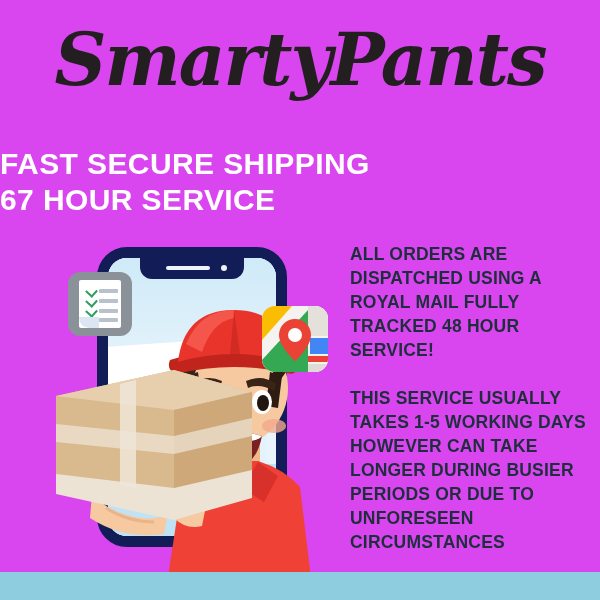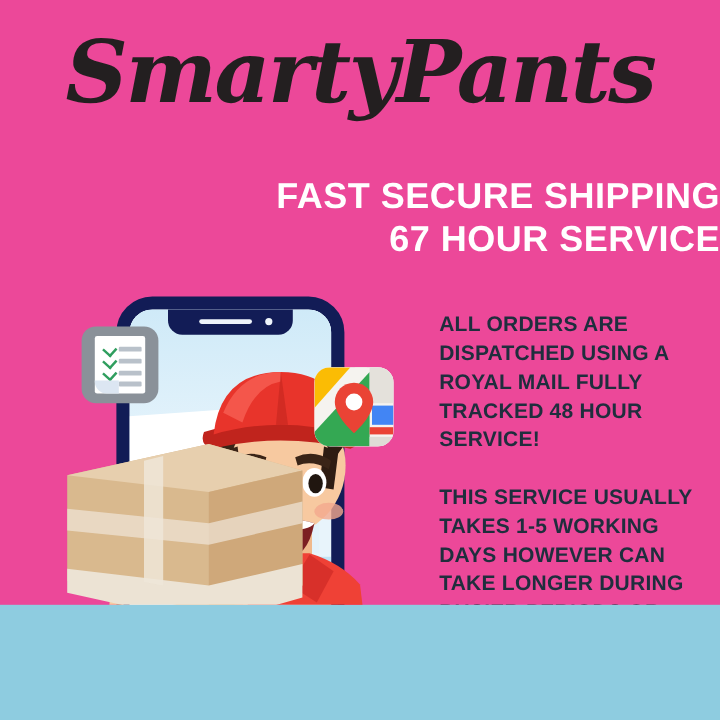--- a/index.html
+++ b/index.html
@@ -9,22 +9,22 @@
   body {
     width: 600px;
     height: 600px;
     background: #8ecce0;
     font-family: "Liberation Sans", sans-serif;
     overflow: hidden;
   }
   #poster {
     position: relative;
     width: 600px;
-    height: 504px;
-    background: #ec4899;
+    height: 572px;
+    background: #d946ef;
     overflow: hidden;
   }
 
   
   .brand {
     position: absolute;
     top: 22px;
     left: 0;
     width: 600px;
     text-align: center;
@@ -37,21 +37,21 @@
     color: #231f20;
     white-space: nowrap;
   }
 
   
   .headline {
     position: absolute;
     top: 146px;
     left: 0;
     width: 600px;
-    text-align: right;
+    text-align: left;
     color: #ffffff;
     font-family: "Liberation Sans", sans-serif;
     font-weight: bold;
     font-size: 30px;
     line-height: 36px;
     letter-spacing: 0.4px;
   }
   .headline .l2 { display: block; }
 
   
@@ -60,21 +60,21 @@
     left: 350px;
     top: 242px;
     width: 244px;
     color: #1f2e3d;
     font-family: "Liberation Sans", sans-serif;
     font-weight: bold;
     font-size: 17.5px;
     line-height: 24px;
     letter-spacing: 0.2px;
   }
-  .copy p { margin: 16px; }
+  .copy p { margin: 0; }
   .copy .para2 { margin-top: 24px; }
 
   
   .phone {
     position: absolute;
     left: 97px;
     top: 247px;
     width: 190px;
     height: 300px;
     border: 11px solid #121c56;

